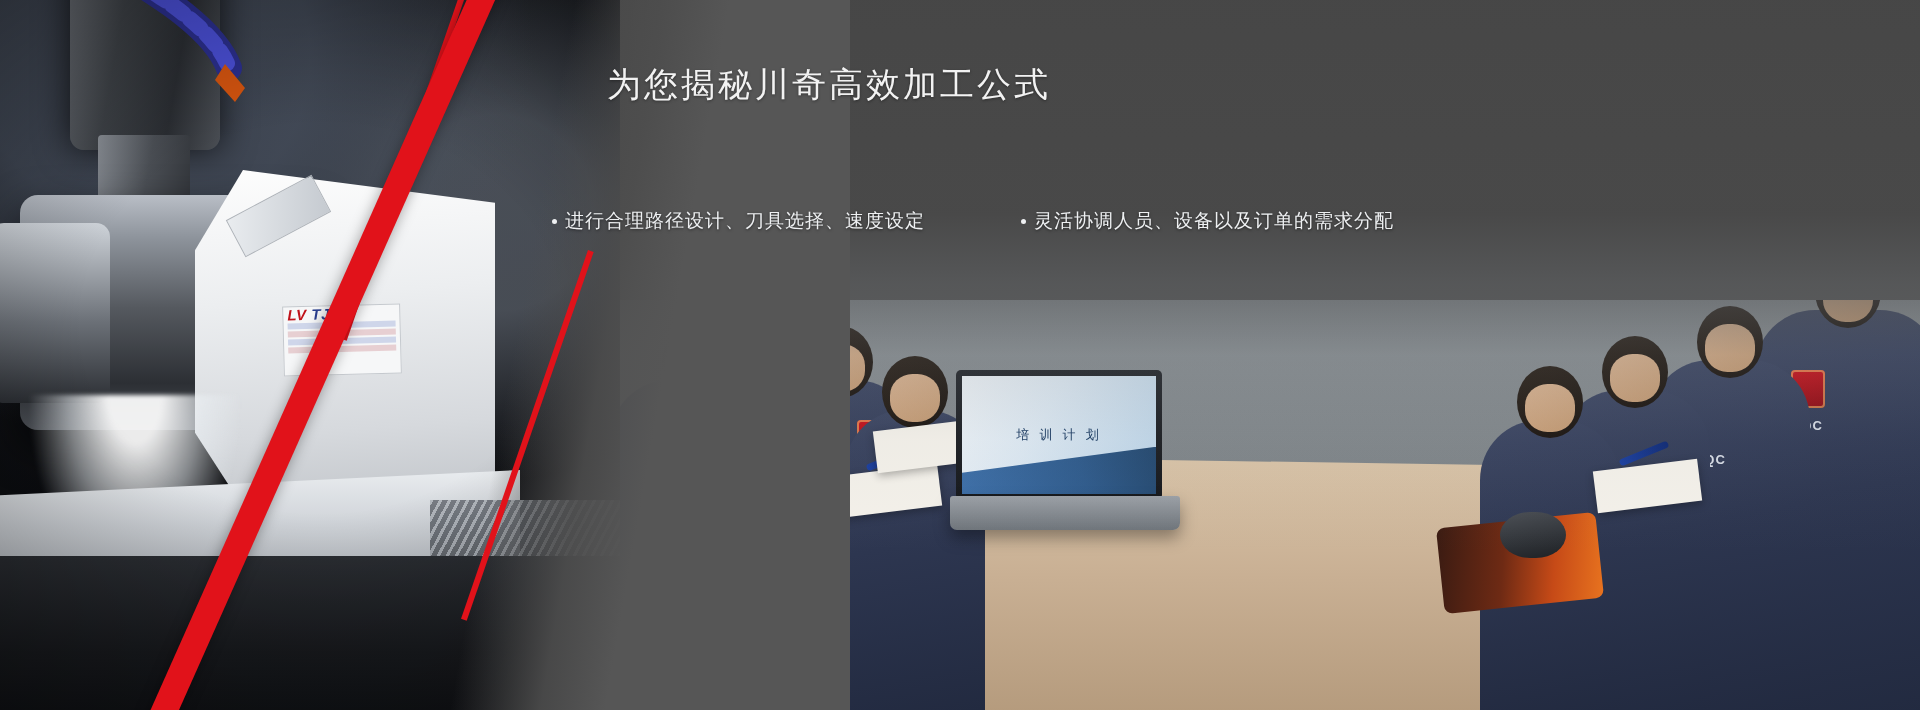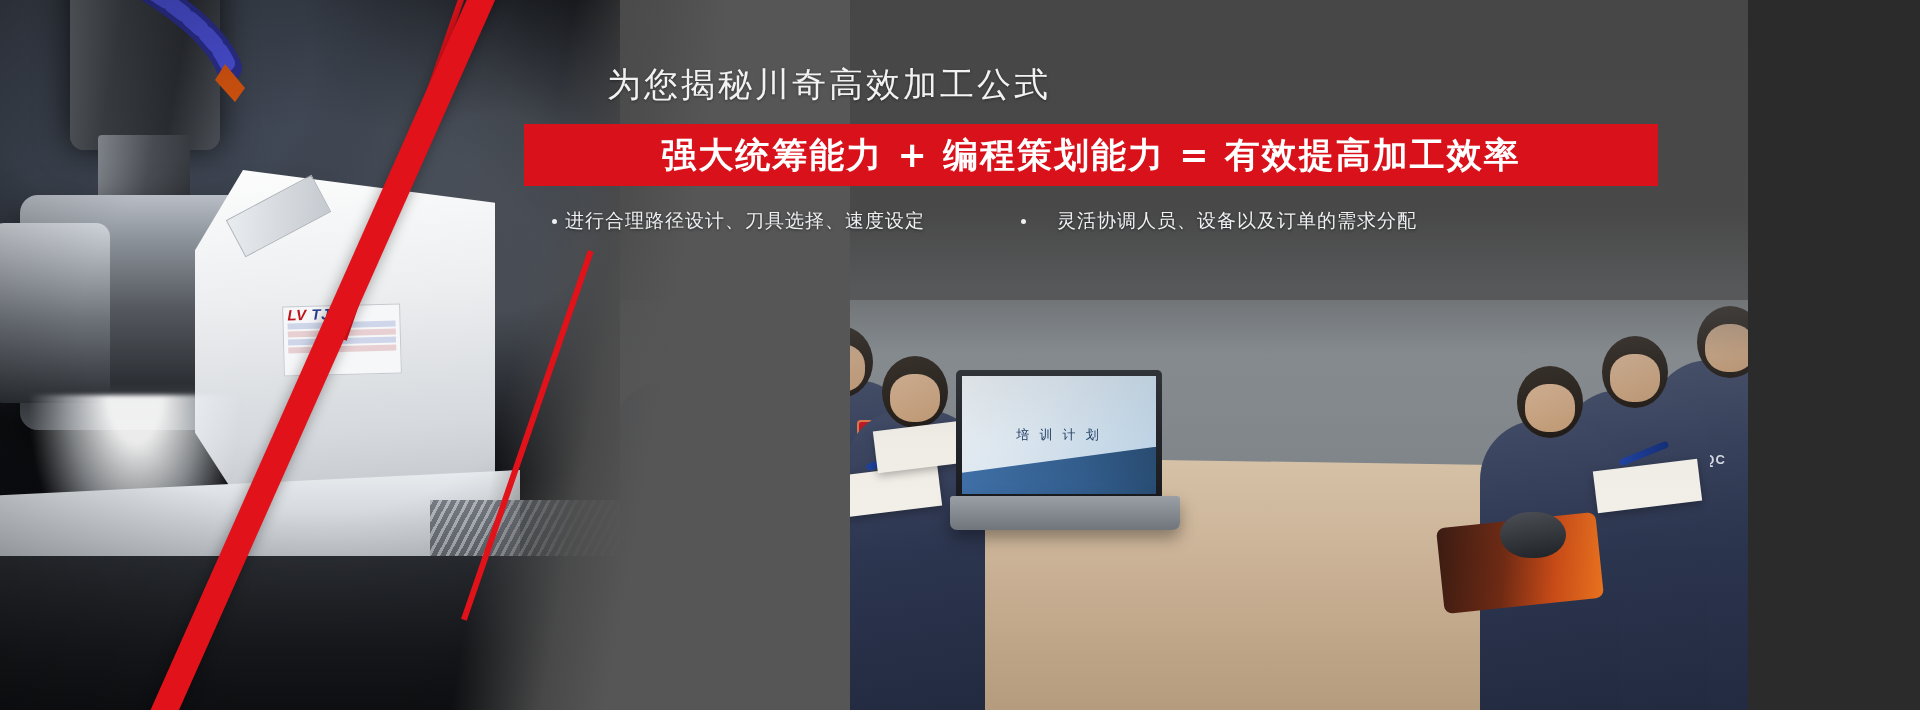--- a/index.html
+++ b/index.html
@@ -1,20 +1,20 @@
 <!DOCTYPE html>
 <html><head>
 <meta charset="utf-8">
 <style>
   html,body{margin:0;padding:0;background:#2b2b2b;}
   body{font-family:"Liberation Sans","DejaVu Sans",sans-serif;}
 
   #banner{
     position:relative;
-    width:1748px;height:710px;
+    width:1920px;height:710px;
     overflow:hidden;
     background:#5a5a5a;
   }
 
   
   .left-photo{
     position:absolute;left:0;top:0;width:800px;height:710px;
     overflow:hidden;
     background:#0d0f12;
   }
@@ -270,21 +270,21 @@
     font-family:Liberation Mono, monospace;
     text-shadow:0 1px 3px rgba(0,0,0,.55);
     white-space:nowrap;
     display:flex;align-items:center;
   }
   .bullet .dot{
     display:inline-block;width:5px;height:5px;border-radius:50%;
     background:#eef0f2;margin-right:8px;flex:0 0 auto;
   }
   .b1{margin-left:28px;}
-  .b2{margin-left:96px;gap:23px;}
+  .b2{margin-left:96px;}
 </style>
 </head>
 <body>
 
 <div id="banner">
 
   <div class="left-photo">
     <div class="lp-bg"></div>
     <div class="lp-head"></div>
 
@@ -360,23 +360,20 @@
   <div class="seam"></div>
 
   <div class="redline red-thin1"></div>
   <div class="redline red-main"></div>
   <div class="redline red-thin2"></div>
 
   <div class="content">
 
     <div class="headline">为您揭秘川奇高效加工公式</div>
 
-    <div class="redbar">
-      <span>强大统筹能力 + 编程策划能力 = 有效提高加工效率</span>
-    </div>
 
     <div class="bullets">
       <div class="bullet b1">
         <span class="dot"></span>
         <span>进行合理路径设计、刀具选择、速度设定</span>
       </div>
       <div class="bullet b2">
         <span class="dot"></span>
         <span>灵活协调人员、设备以及订单的需求分配</span>
       </div>

